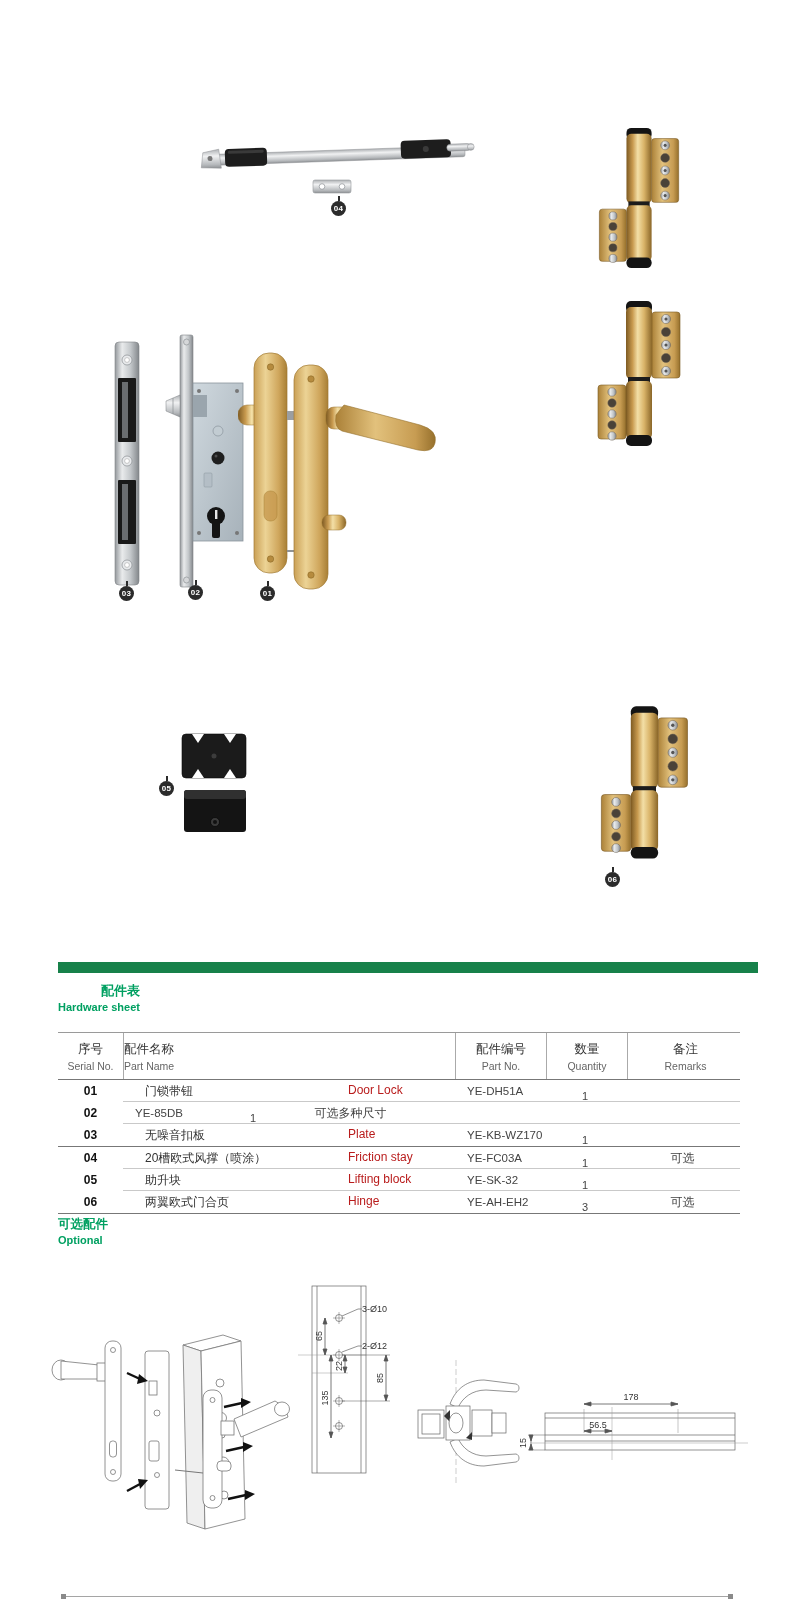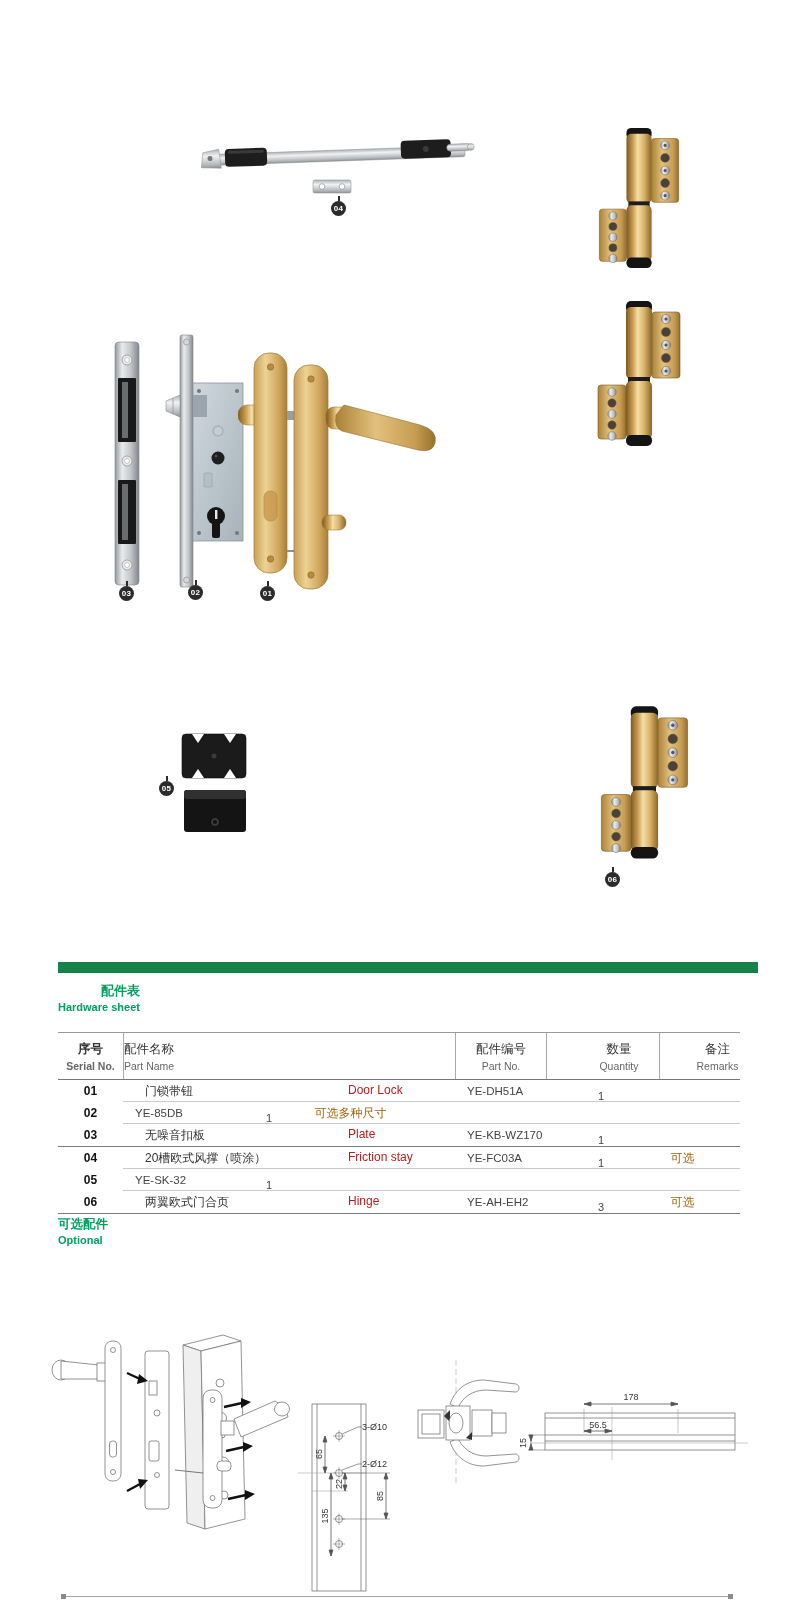--- a/index.html
+++ b/index.html
@@ -19,37 +19,37 @@
   .sec-head .cn{font-size:13px;font-weight:bold;color:#00a061;text-align:right;}
   .sec-head .en{font-size:11px;font-weight:bold;color:#00a061;margin-top:1px;}
 
   
   .htable{position:absolute;left:58px;top:1032px;width:682px;border-top:1px solid #9a9a9a;font-size:12px;}
   .thead{display:flex;height:46px;border-bottom:1px solid #777;}
   .thead .col{display:flex;flex-direction:column;justify-content:center;align-items:center;gap:2px;}
   .thead .col + .col{border-left:1px solid #aaa;}
   .h-cn{font-size:12.5px;color:#333;}
   .h-en{font-size:10.5px;color:#666;}
-  .c-serial{width:65px;flex:none;font-weight:bold;}
+  .c-serial{width:65px;flex:none;}
   .c-name{width:332px;flex:none;gap:48px;}
   .c-part{width:90px;flex:none;}
-  .c-qty{width:80px;flex:none;padding-left:32px;}
+  .c-qty{width:80px;flex:none;}
   .c-rem{width:115px;flex:none;}
   .thead .c-name{align-items:flex-start;box-sizing:border-box;}
   .trow{display:flex;height:22px;position:relative;align-items:center;}
   .trow.light::after{content:"";position:absolute;left:65px;right:0;bottom:0;height:1px;background:#c9c9c9;}
   .trow.dark{border-bottom:1.5px solid #777;}
   .td{box-sizing:border-box;}
   .trow .c-serial{font-weight:bold;text-align:center;font-size:12px;color:#111;}
   .trow .c-name{display:flex;padding-left:22px;}
   .trow .c-name .cn{width:155px;flex:none;color:#333;}
   .trow .c-name .en{color:#b91c1c;}
   .trow .c-part{padding-left:12px;font-size:11.5px;color:#444;}
   .trow .c-qty{text-align:center;font-size:11px;color:#444;padding-top:9px;}
-  .trow .c-rem{text-align:center;color:#a16207;}
+  .trow .c-rem{text-align:center;color:#404040;}
 
   
   .bottom-rule{position:absolute;left:64px;top:1596px;width:666px;height:1px;background:#a5a5a5;}
   .bottom-rule::before,.bottom-rule::after{content:"";position:absolute;top:-2px;width:5px;height:5px;background:#8a8a8a;}
   .bottom-rule::before{left:-3px;}
   .bottom-rule::after{right:-3px;}
 
   svg{display:block;}
   .dimtxt{font-family:"Liberation Sans",sans-serif;font-size:9px;fill:#333;}
 </style>
@@ -313,20 +313,24 @@
       <div class="td c-name">
           <span class="cn">20槽欧式风撑（喷涂）</span>
           <span class="en">Friction stay</span>
         </div>
       <div class="td c-part">YE-FC03A</div>
       <div class="td c-qty">1</div>
       <div class="td c-rem">可选</div>
     </div>
     <div class="trow light">
       <div class="td c-serial">05</div>
+      <div class="td c-name">
+          <span class="cn">助升块</span>
+          <span class="en">Lifting block</span>
+        </div>
       <div class="td c-part">YE-SK-32</div>
       <div class="td c-qty">1</div>
       <div class="td c-rem"></div>
     </div>
     <div class="trow dark">
       <div class="td c-serial">06</div>
       <div class="td c-name">
           <span class="cn">两翼欧式门合页</span>
           <span class="en">Hinge</span>
         </div>
@@ -381,21 +385,21 @@
         <line x1="179" y1="84" x2="197" y2="80"></line>
           <polygon points="196,75 206,79 196,85" stroke-width="0"></polygon>
         <line x1="181" y1="128" x2="199" y2="124"></line>
           <polygon points="198,119 208,123 198,129" stroke-width="0"></polygon>
         <line x1="183" y1="176" x2="201" y2="172"></line>
           <polygon points="200,167 210,171 200,177" stroke-width="0"></polygon>
       </g>
     </svg>
   </div>
 
-  <div class="abs" style="left:298px;top:1396px">
+  <div class="abs" style="left:298px;top:1278px">
     <svg width="125" height="205" viewBox="0 0 125 205" fill="none" stroke="#666" stroke-width="0.7">
       <rect x="14" y="8" width="54" height="187" fill="#fff"></rect>
       <line x1="19" y1="8" x2="19" y2="195"></line>
         <line x1="63" y1="8" x2="63" y2="195"></line>
       <line x1="0" y1="77" x2="68" y2="77" stroke="#999" stroke-width="0.5"></line>
       <line x1="14" y1="95" x2="50" y2="95" stroke="#999" stroke-width="0.5"></line>
       <g fill="#fff">
         <circle cx="41" cy="40" r="3.5"></circle>
           <circle cx="41" cy="77" r="3.5"></circle>
         <circle cx="41" cy="123" r="3.5"></circle>

